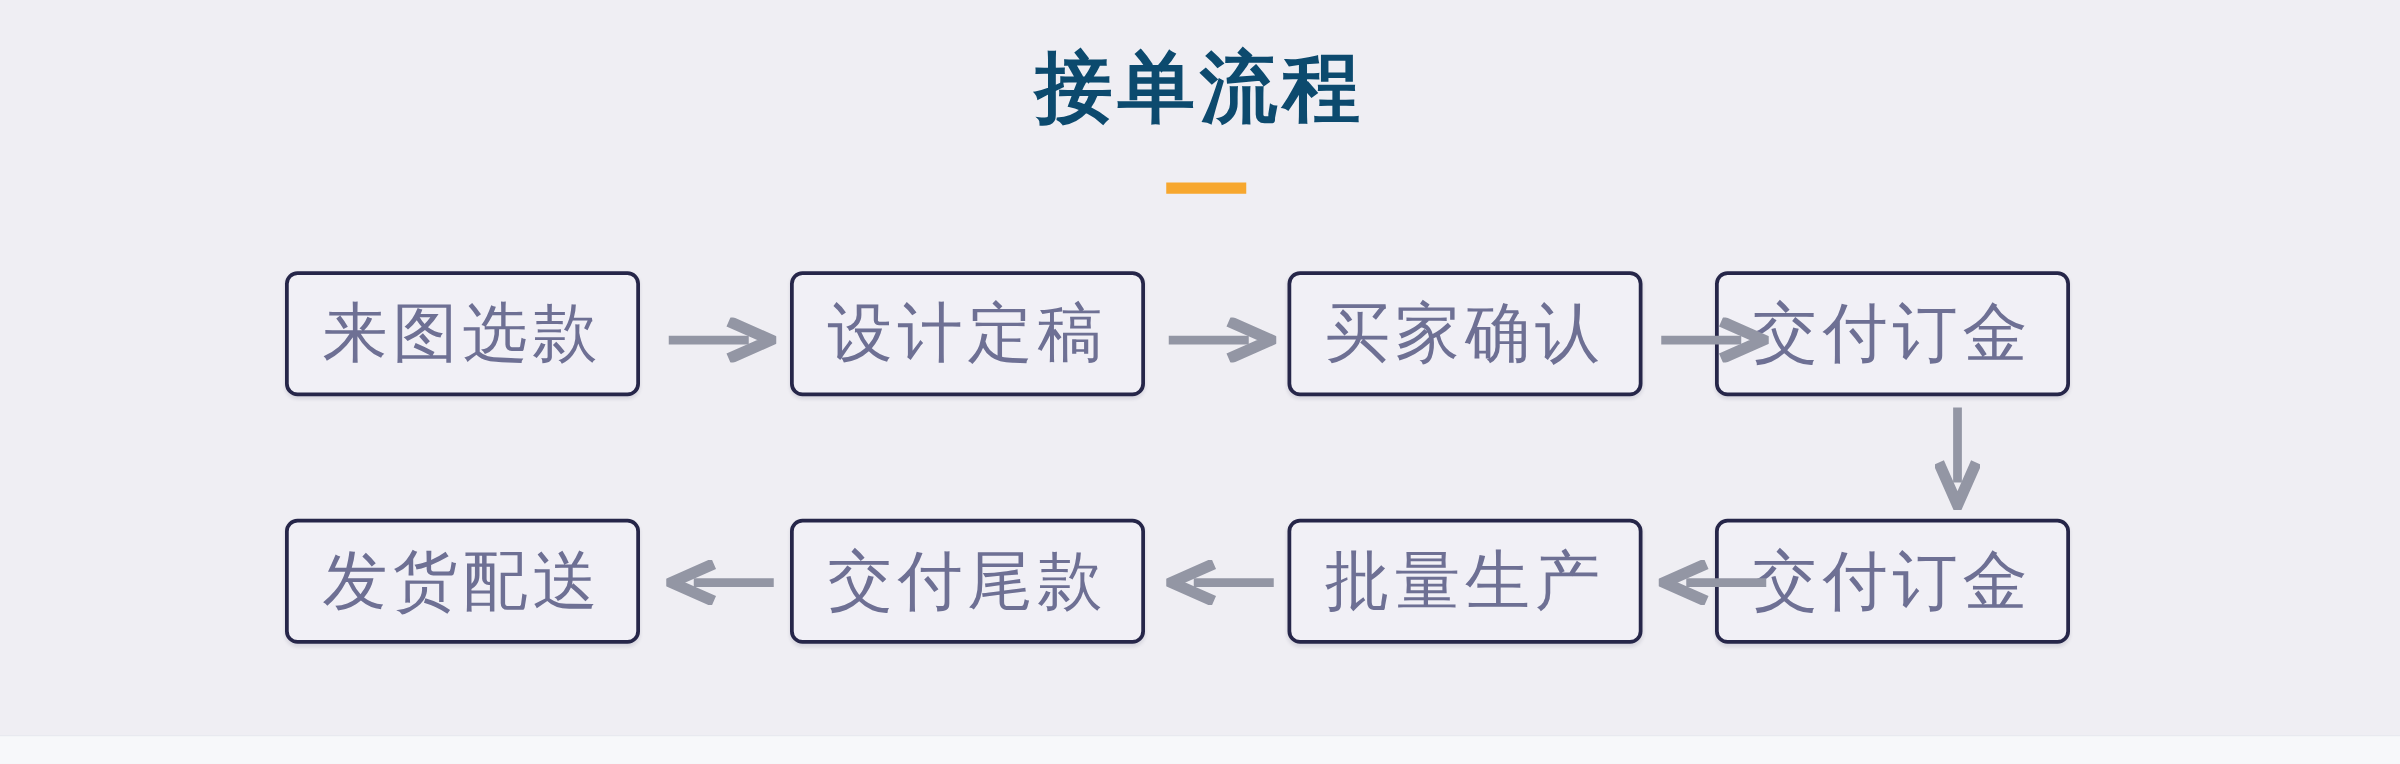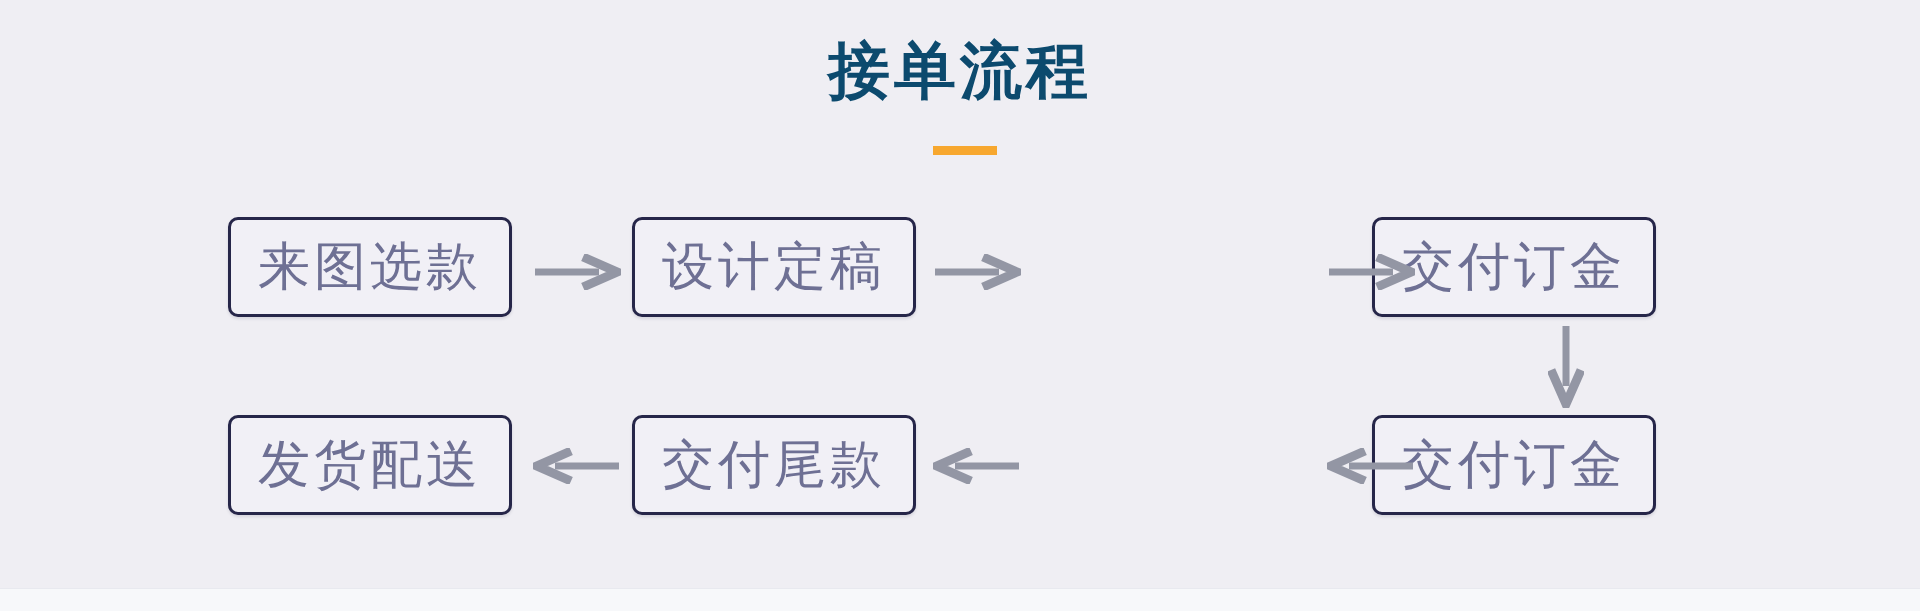--- a/index.html
+++ b/index.html
@@ -73,26 +73,32 @@
 
   <div class="title">接单流程</div>
   <div class="accent-bar"></div>
 
   <div class="step row1 col1">
     <span>来图选款</span>
   </div>
   <div class="step row1 col2">
     <span>设计定稿</span>
   </div>
+  <div class="step row1 col3">
+    <span>买家确认</span>
+  </div>
   <div class="step row1 col4">
     <span>交付订金</span>
   </div>
 
   <div class="step row2 col4">
     <span>交付订金</span>
+  </div>
+  <div class="step row2 col3">
+    <span>批量生产</span>
   </div>
   <div class="step row2 col1">
     <span>发货配送</span>
   </div>
   <div class="step row2 col2">
     <span>交付尾款</span>
   </div>
 
   <div class="arrow" style="left:533px; top:254px;">
     <svg width="88" height="36" viewBox="0 0 88 36">

